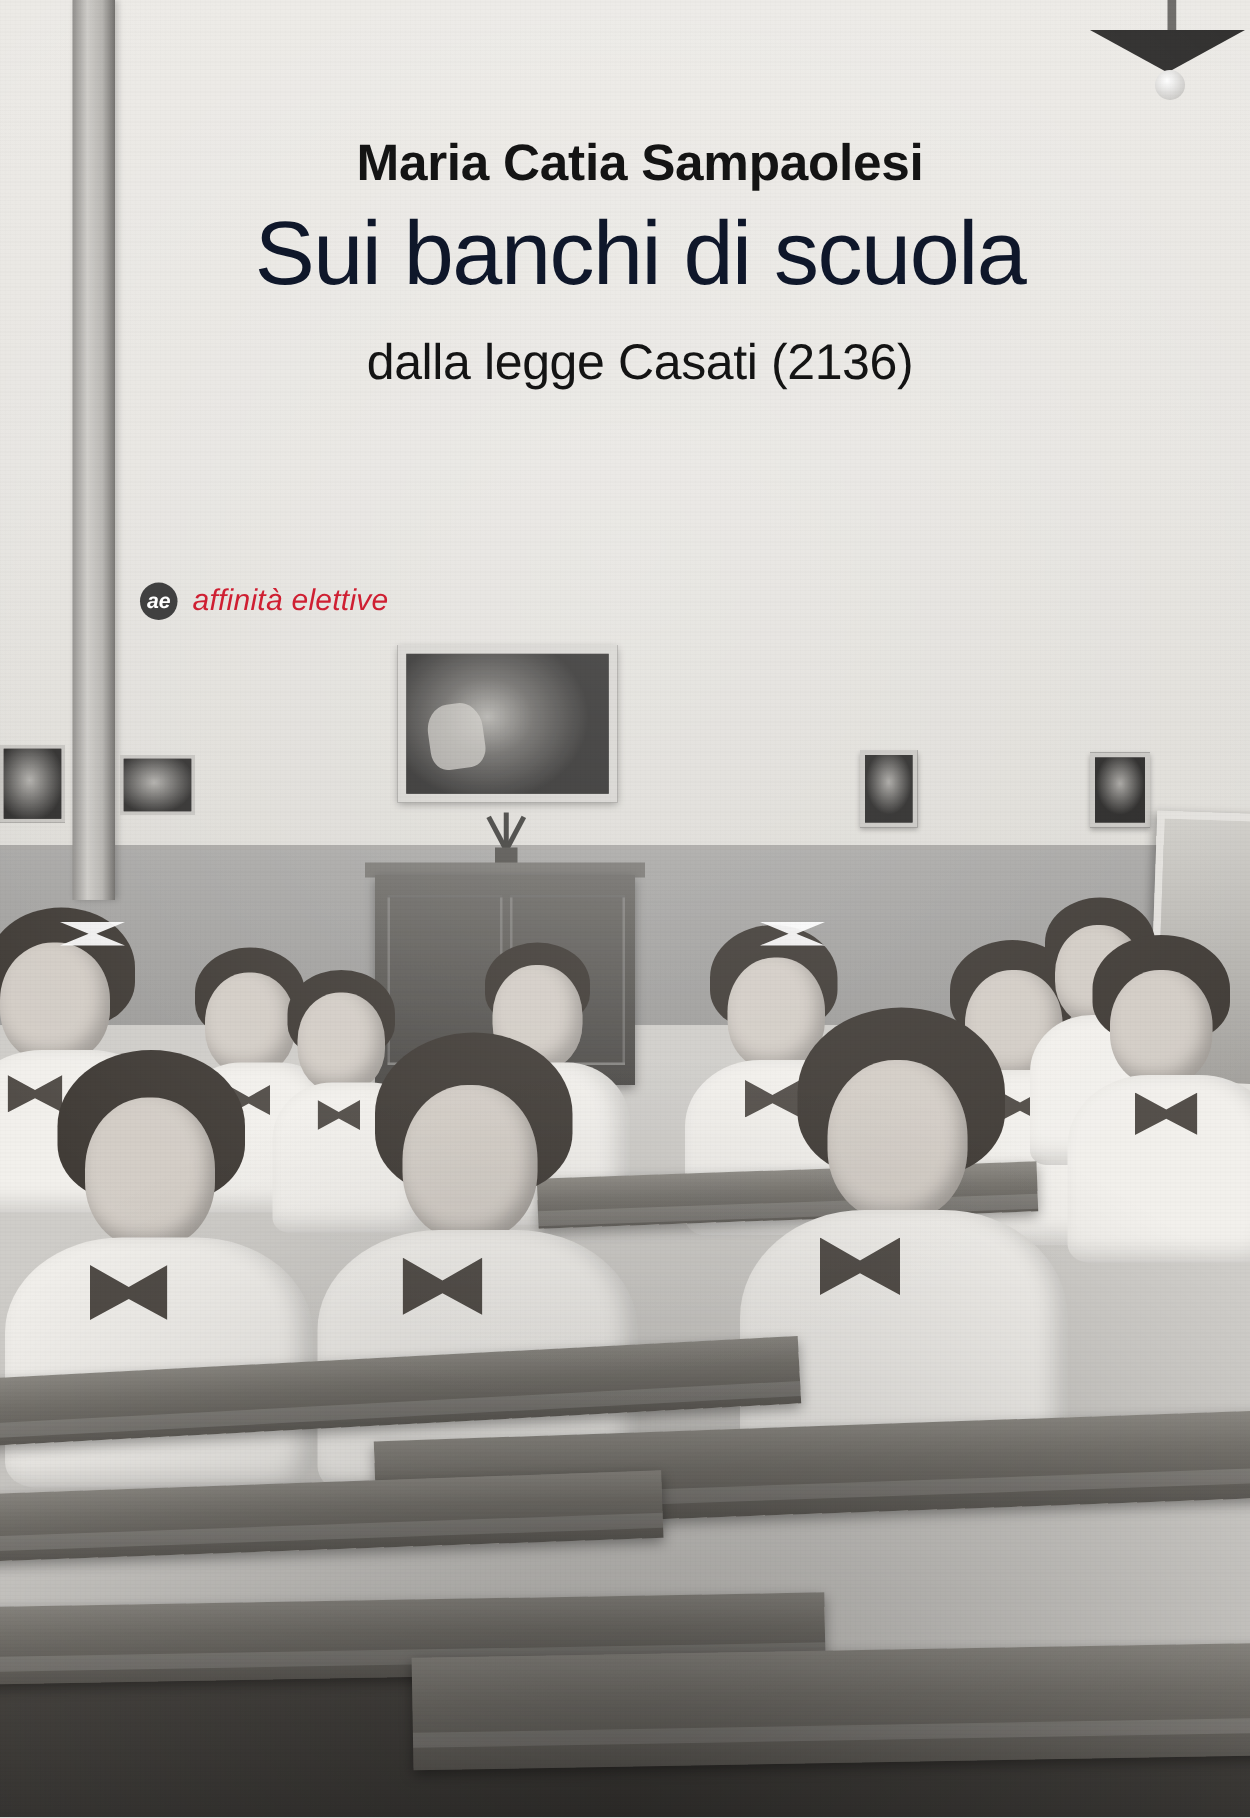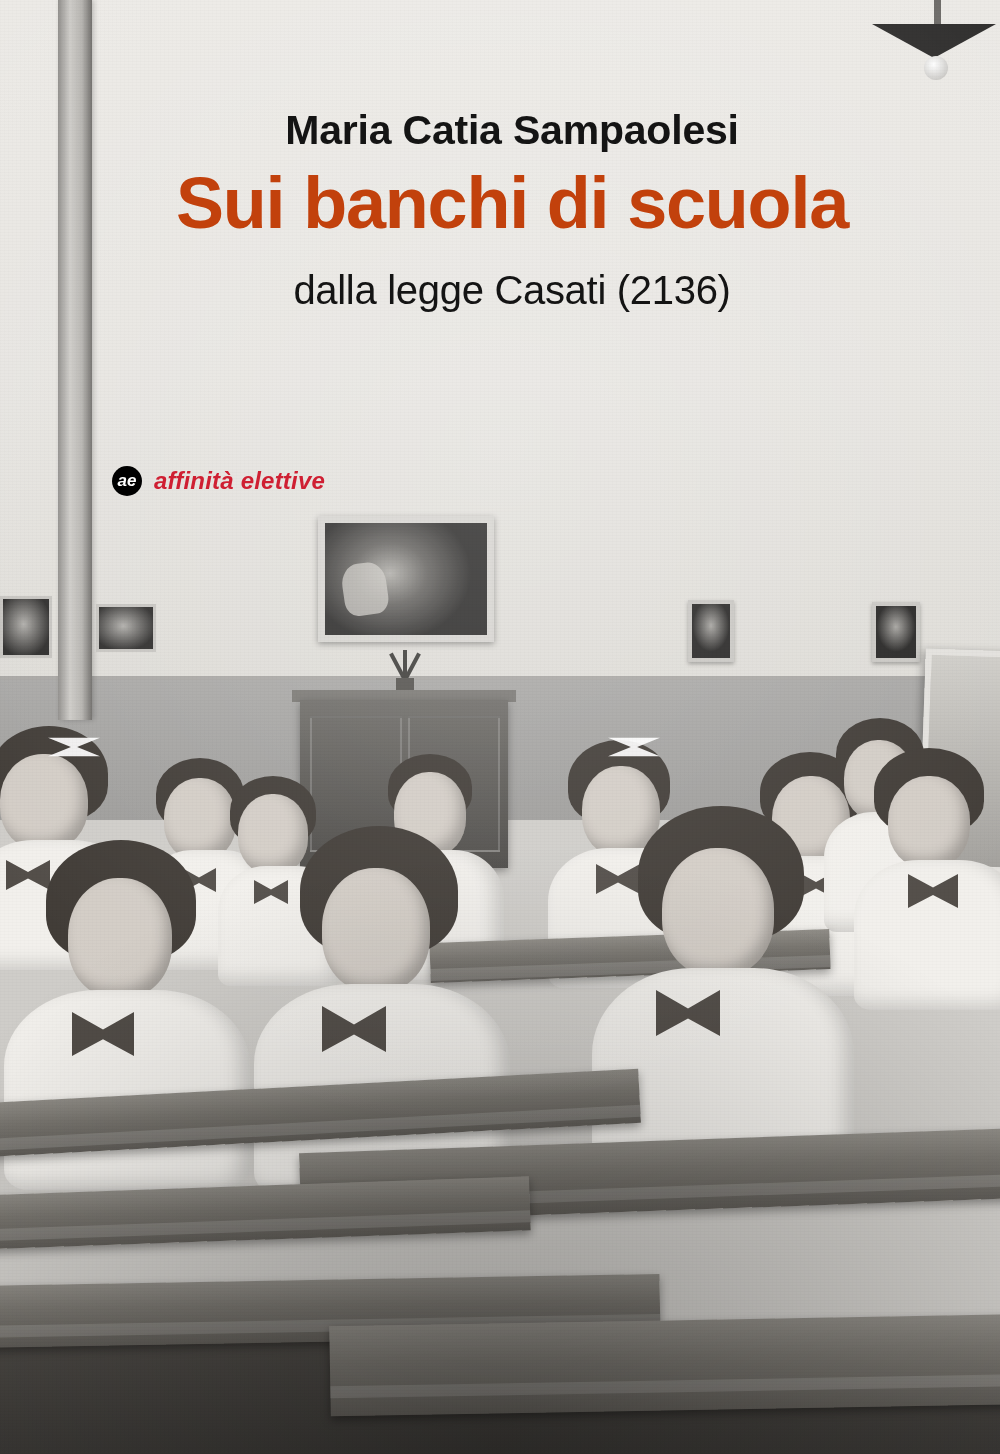--- a/index.html
+++ b/index.html
@@ -257,22 +257,22 @@
   .author {
     font-size: 41px;
     font-weight: bold;
     color: #141414;
     letter-spacing: -0.2px;
     line-height: 1.1;
     margin: 0 0 14px 0;
   }
   .title {
     font-size: 72px;
-    font-weight: bold;
-    color: #c2410c;
+    font-weight: normal;
+    color: #0f172a;
     line-height: 1.02;
     letter-spacing: -1.2px;
     margin: 0 0 24px 0;
   }
   .subtitle {
     font-size: 40px;
     font-weight: normal;
     color: #141414;
     line-height: 1.26;
     letter-spacing: -0.3px;
@@ -285,35 +285,35 @@
     position: absolute;
     left: 112px;
     top: 466px;
     display: flex;
     align-items: center;
     gap: 12px;
   }
   .pub-mark {
     width: 30px; height: 30px;
     border-radius: 50%;
-    background: #000000;
+    background: #404040;
     color: #ffffff;
     font-style: italic;
     font-weight: bold;
     font-size: 17px;
     display: flex;
     align-items: center;
     justify-content: center;
     line-height: 1;
     padding-bottom: 2px;
     box-sizing: border-box;
   }
   .pub-name {
     font-style: italic;
-    font-weight: bold;
+    font-weight: normal;
     font-size: 24px;
     color: #cf1f32;
     letter-spacing: .2px;
   }
 </style>
 </head>
 <body>
 
 <div id="cover">
 

